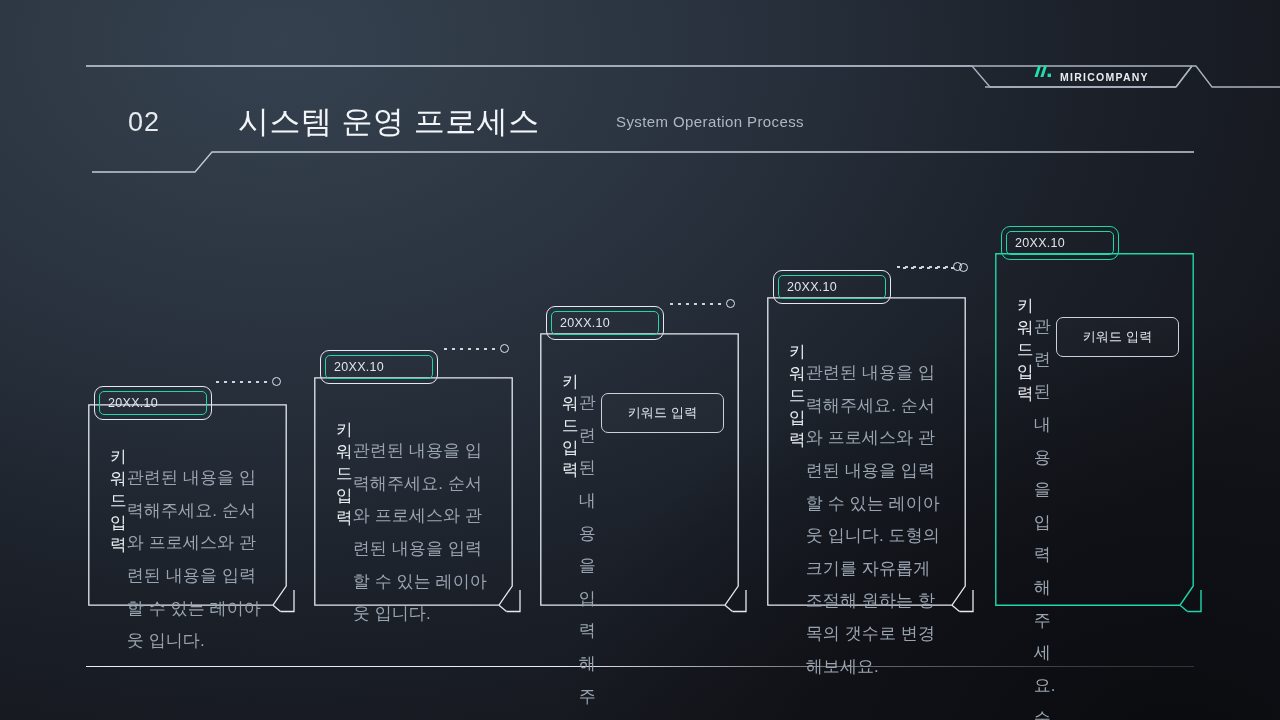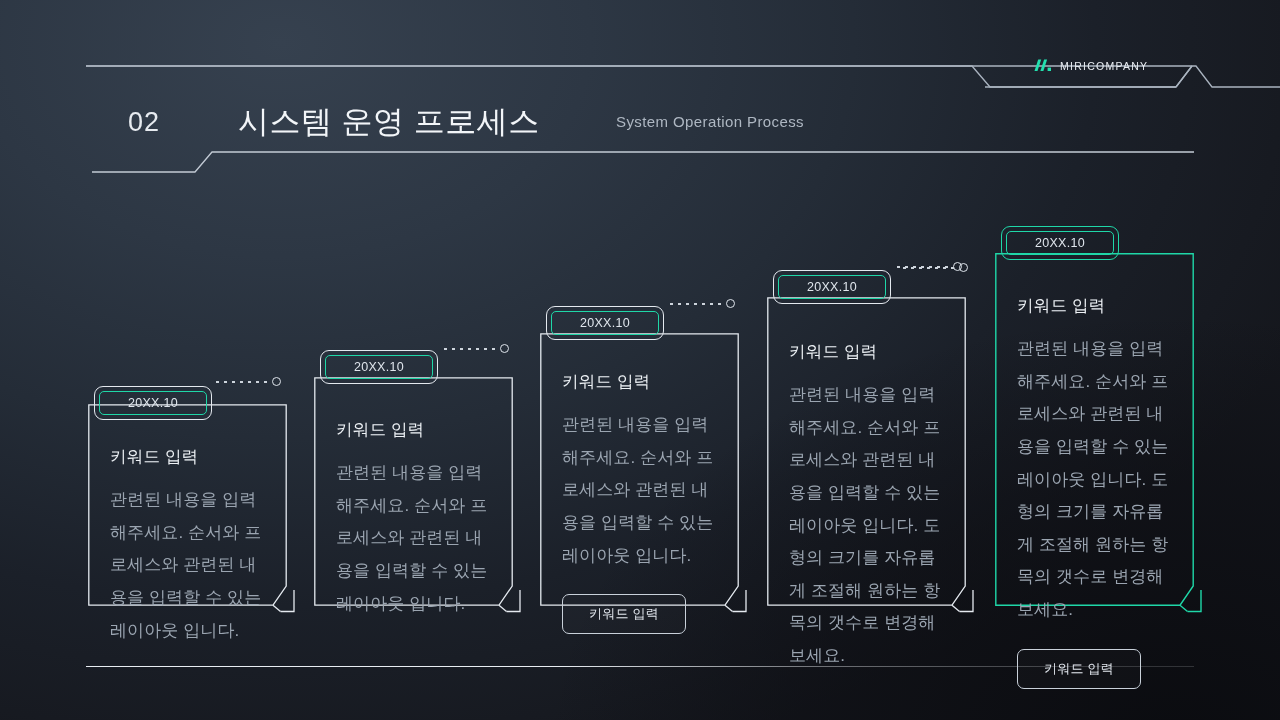--- a/index.html
+++ b/index.html
@@ -39,22 +39,23 @@
     display: flex;
     align-items: center;
     gap: 7px;
     z-index: 4;
   }
   .brand-mark { display:block; }
   .brand-name {
     color: #e9edf2;
     font-size: 10.5px;
     letter-spacing: 1.25px;
-    font-weight: 400;
-    white-space: nowrap;
+    font-weight: 700;
+    white-space: nowrap;
+    margin-top: 12px;
   }
 
   .sec-num {
     position: absolute;
     left: 128px;
     top: 107px;
     font-size: 27px;
     color: #e7ebf0;
     letter-spacing: 1px;
     font-weight: 400;
@@ -114,21 +115,21 @@
     padding: 4px;
     background: transparent;
     z-index: 3;
   }
   .badge-inner {
     border: 1.6px solid #1fd7a8;
     border-radius: 5px;
     height: 22px;
     display: flex;
     align-items: center;
-    justify-content: center;
+    justify-content: flex-start;
   }
   .badge-label {
     color: #dfe5ec;
     font-size: 12.5px;
     letter-spacing: 0.3px;
     padding: 0 8px;
     white-space: nowrap;
   }
 
   
@@ -138,21 +139,21 @@
     z-index: 2;
   }
   .card-svg { position:absolute; left:0; top:0; overflow: visible; }
   .card-content {
     position: relative;
     z-index: 2;
     padding: 0 22px;
     box-sizing: border-box;
     height: 100%;
     display: flex;
-    flex-direction: column;
+    flex-direction: row;
   }
   .card-title {
     color: #eef2f6;
     font-size: 16.5px;
     letter-spacing: 0.2px;
     font-weight: 400;
   }
   .card-desc {
     color: #9ba5b1;
     font-size: 17px;

